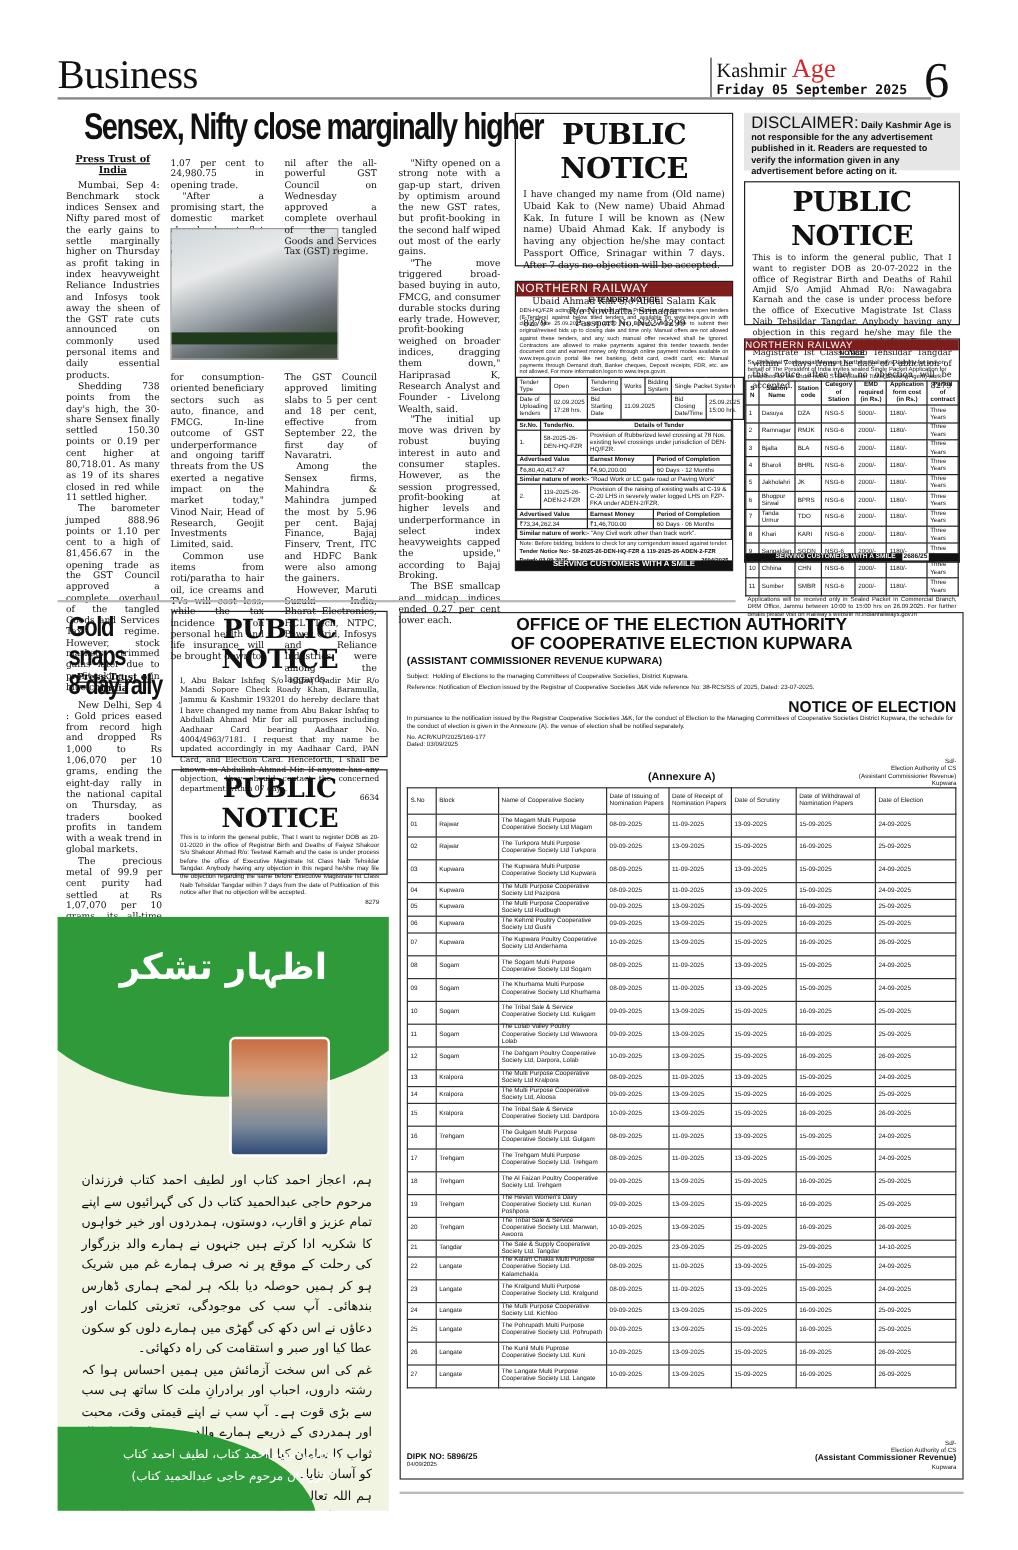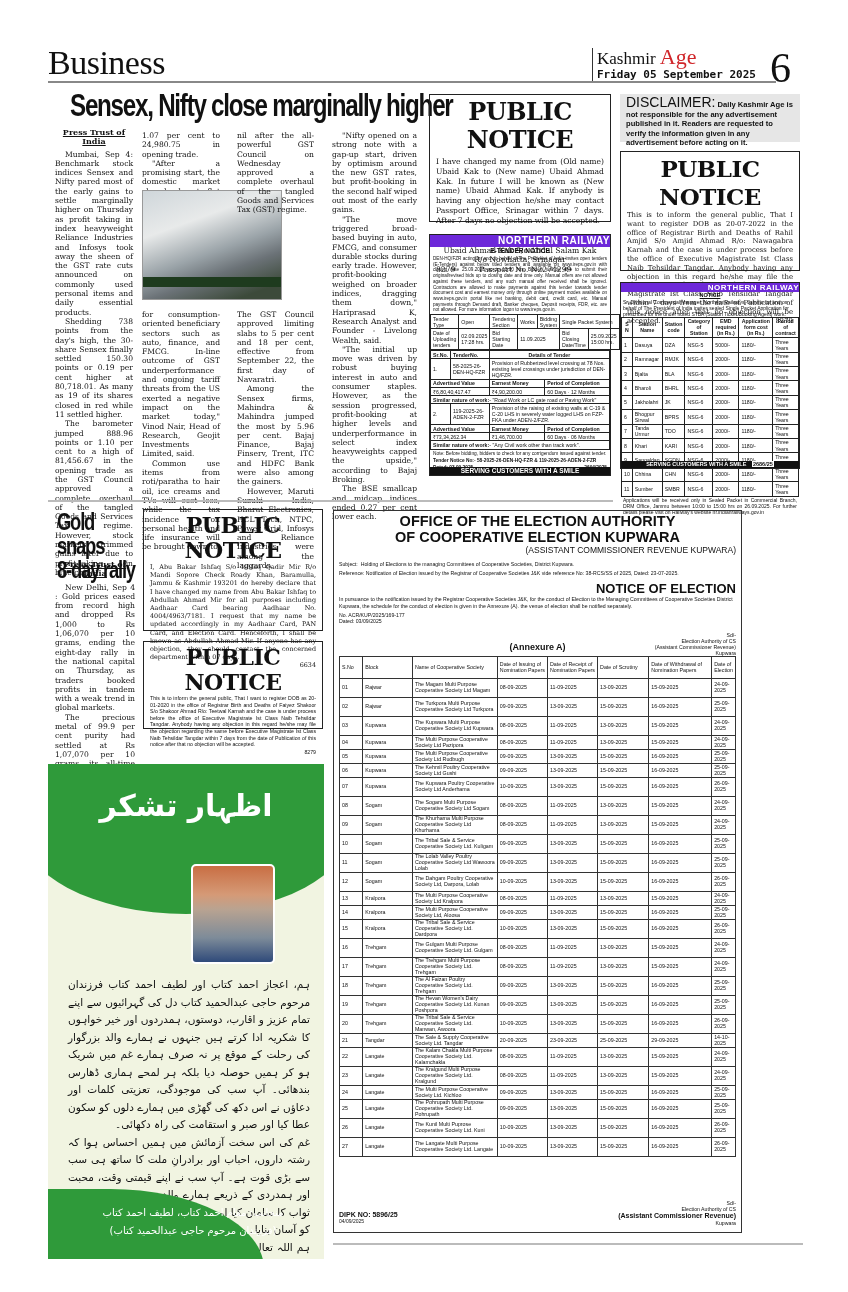--- a/index.html
+++ b/index.html
@@ -18,29 +18,29 @@
 .art-col p{text-indent:10px}
 .photo{background:linear-gradient(160deg,#cfd6da 0%,#e8eaea 30%,#9aa3a8 55%,#6b7277 70%,#3c4a3a 90%);border:1px solid #999}
 .photo .ticker{position:absolute;left:0;right:0;bottom:12px;height:10px;background:#1e3b1e;color:#8f8;font-size:6px}
 .pn-box{border:1.5px solid #222;padding:3px 6px}
 .pn-title{font-family:"DejaVu Serif",serif;font-weight:bold;font-size:25px;letter-spacing:-0.5px;text-align:center;line-height:28px}
 .pn-body{font-size:7.6px;line-height:9.8px;text-align:justify}
 .sans-small{font-family:"Liberation Sans",sans-serif}
 .disclaimer{background:#e6e6e6;padding:4px 6px;font-family:"Liberation Sans",sans-serif;font-size:7.6px;line-height:9.6px;font-weight:bold}
 .disclaimer .dt{font-size:14px;font-weight:normal}
 .nr-box{border:1px solid #222;font-family:"Liberation Sans",sans-serif;font-size:5.3px;line-height:6.5px}
-.nr-head{background:#6d28d9;color:#fff;text-align:right;font-weight:bold;font-size:10px;line-height:12px;letter-spacing:0.5px}
+.nr-head{background:#7f1d1d;color:#fff;text-align:left;font-weight:normal;font-size:10px;line-height:12px;letter-spacing:0.5px}
 .nr-foot{background:#111;color:#fff;text-align:center;font-weight:bold;font-size:6.5px;line-height:8px}
 .nr-box table{border-collapse:collapse;width:100%}
 .nr-box td,.nr-box th{border:1px solid #222;padding:0.5px 2px;font-size:5.2px;line-height:6.2px;vertical-align:middle}
 .hr-full{height:2px;background:#bbb}
 .gold-head{font-family:"Liberation Sans",sans-serif;font-weight:bold;font-size:23px;line-height:24px;letter-spacing:-1.5px;transform:scaleX(0.8);transform-origin:left}
 .elec{border:1.5px solid #333;font-family:"Liberation Sans",sans-serif}
 .elec h1{font-size:14.5px;text-align:center;line-height:15.5px;font-weight:bold}
-.elec h2{font-size:8.5px;text-align:right;font-weight:normal}
+.elec h2{font-size:8.5px;text-align:left;font-weight:bold}
 .elec h3{font-size:13px;text-align:right;font-weight:bold}
 .elec .t{font-size:5.2px;line-height:7px}
 .etable{border-collapse:collapse;width:100%}
 .etable th,.etable td{border:1px solid #333;font-size:5.3px;line-height:5.8px;padding:0 2px;text-align:left;vertical-align:middle;font-weight:normal}
 .shukr{background:#f1f4e1;overflow:hidden}
 .shukr .green-top{position:absolute;left:-30px;right:-30px;top:0;height:150px;background:#2f9a3a;border-radius:0 0 50% 50%/0 0 90px 90px}
 .shukr .title{position:absolute;left:0;right:0;top:24px;text-align:center;color:#fff;font-weight:bold;font-size:30px;font-family:"DejaVu Sans",sans-serif}
 .shukr .portrait{position:absolute;left:143px;top:100px;width:84px;height:100px;border:2px solid #fff;border-radius:5px;background:linear-gradient(#c96e43 0%,#d59a77 30%,#b9a391 45%,#7d8b99 75%,#2f4a7a 100%)}
 .shukr .urdu{position:absolute;left:20px;right:14px;direction:rtl;text-align:justify;font-family:"DejaVu Sans",sans-serif;font-size:10.5px;line-height:17.5px;color:#111}
 .shukr .green-bot{position:absolute;left:-40px;right:60px;bottom:-40px;height:110px;background:#2f9a3a;border-radius:0 60% 0 0/0 80px 0 0}
@@ -356,21 +356,21 @@
     <p>غم کی اس سخت آزمائش میں ہمیں احساس ہوا کہ رشتہ داروں، احباب اور برادرانِ ملت کا ساتھ ہی سب سے بڑی قوت ہے۔ آپ سب نے اپنے قیمتی وقت، محبت اور ہمدردی کے ذریعے ہمارے والد محترم کے لیے ایصالِ ثواب کا سامان کیا اور ہماری زندگی کے اس کٹھن لمحے کو آسان بنایا۔</p>
     <p>ہم اللہ تعالیٰ کے حضور دعا گو ہیں کہ وہ ہمارے والد مرحوم کو جنت الفردوس میں اعلیٰ مقام عطا فرمائے اور آپ سب کو اپنی رحمتوں اور برکتوں سے نوازے۔ اللہ تعالیٰ آپ کو صحت، خوشی اور سکونِ قلب عطا کرے اور جزائے خیر سے نوازے۔</p>
   </div>
   <div class="green-bot"></div>
   <div class="from" style="top:440px">
     <div>منجانب: مقام احمد کتاب، لطیف احمد کتاب</div>
     <div>(فرزندان مرحوم حاجی عبدالحمید کتاب)</div>
   </div>
 </div>
 
-<div class="abs elec" style="left:333px;top:510px;width:409px;height:723px;padding:3px 5px">
+<div class="abs elec" style="left:333px;top:510px;width:470px;height:723px;padding:3px 5px">
   <h1>OFFICE OF THE ELECTION AUTHORITY</h1>
   <h1>OF COOPERATIVE ELECTION KUPWARA</h1>
   <h2>(ASSISTANT COMMISSIONER REVENUE KUPWARA)</h2>
   <div class="t" style="margin-top:6px"><span>Subject:</span>&nbsp;&nbsp;<span>Holding of Elections to the managing Committees of Cooperative Societies, District Kupwara.</span></div>
   <div class="t" style="margin-top:2px"><span>Reference:</span>&nbsp;<span>Notification of Election issued by the Registrar of Cooperative Societies J&amp;K vide reference No: 38-RCS/SS of 2025, Dated: 23-07-2025.</span></div>
   <h3 style="margin-top:4px">NOTICE OF ELECTION</h3>
   <div class="t">In pursuance to the notification issued by the Registrar Cooperative Societies J&amp;K, for the conduct of Election to the Managing Committees of Cooperative Societies District Kupwara, the schedule for the conduct of election is given in the Annexure (A). the venue of election shall be notified separately.</div>
   <div class="t" style="margin-top:2px;line-height:6px">No. ACR/KUP/2025/169-177</div>
   <div class="t" style="line-height:6px">Dated: 03/09/2025</div>
   <div class="t" style="text-align:right;line-height:6px;margin-top:8px">

